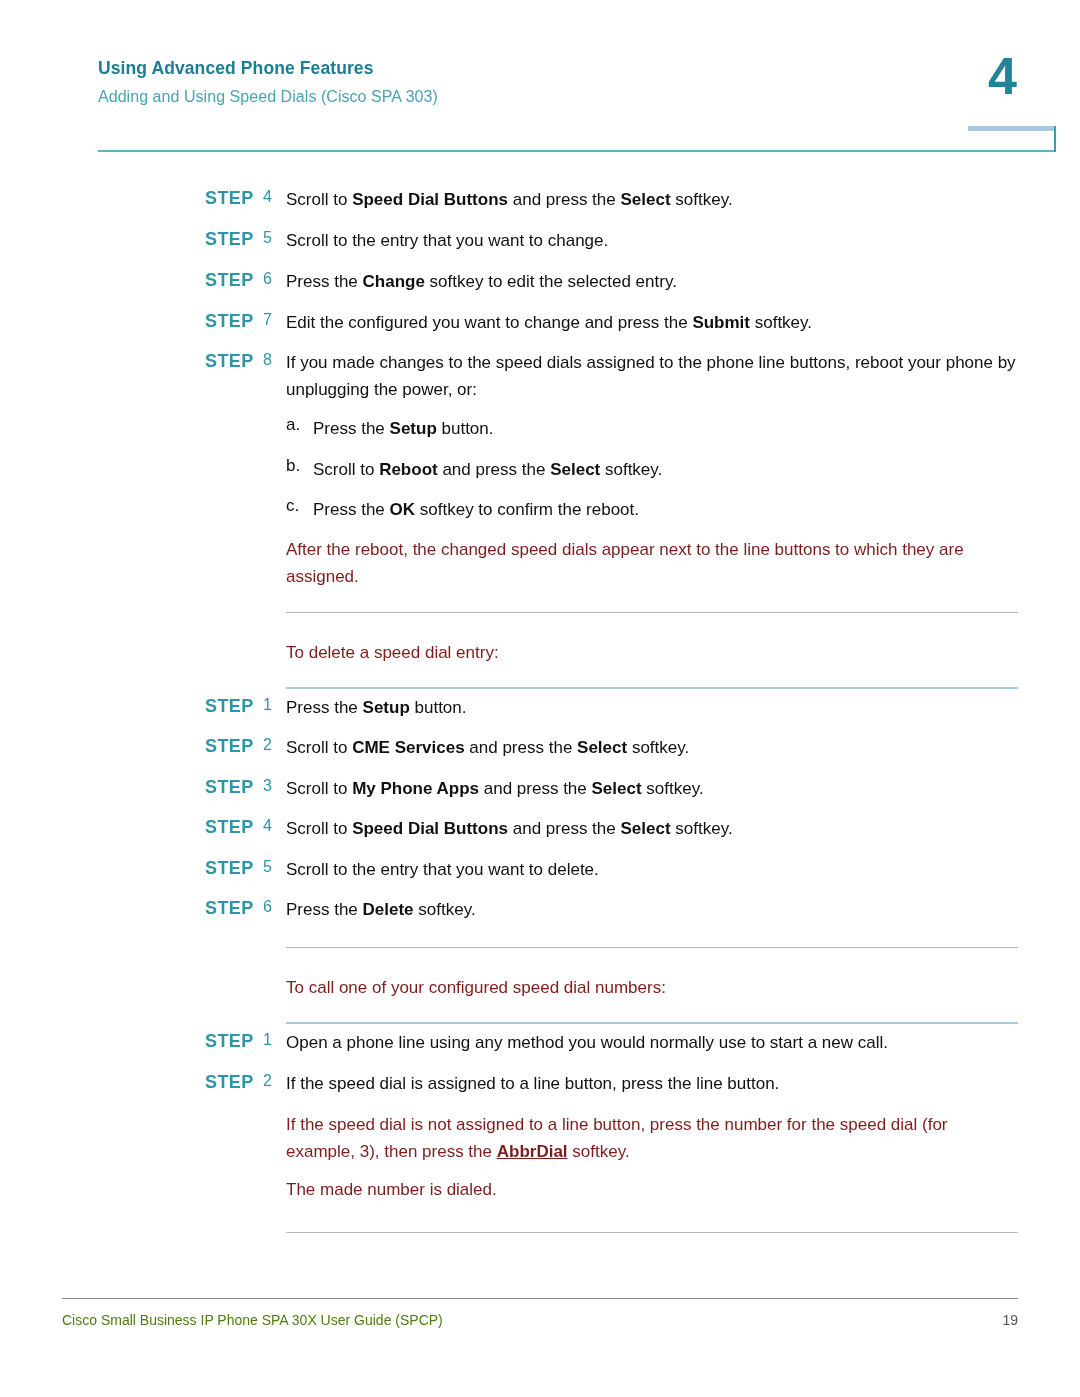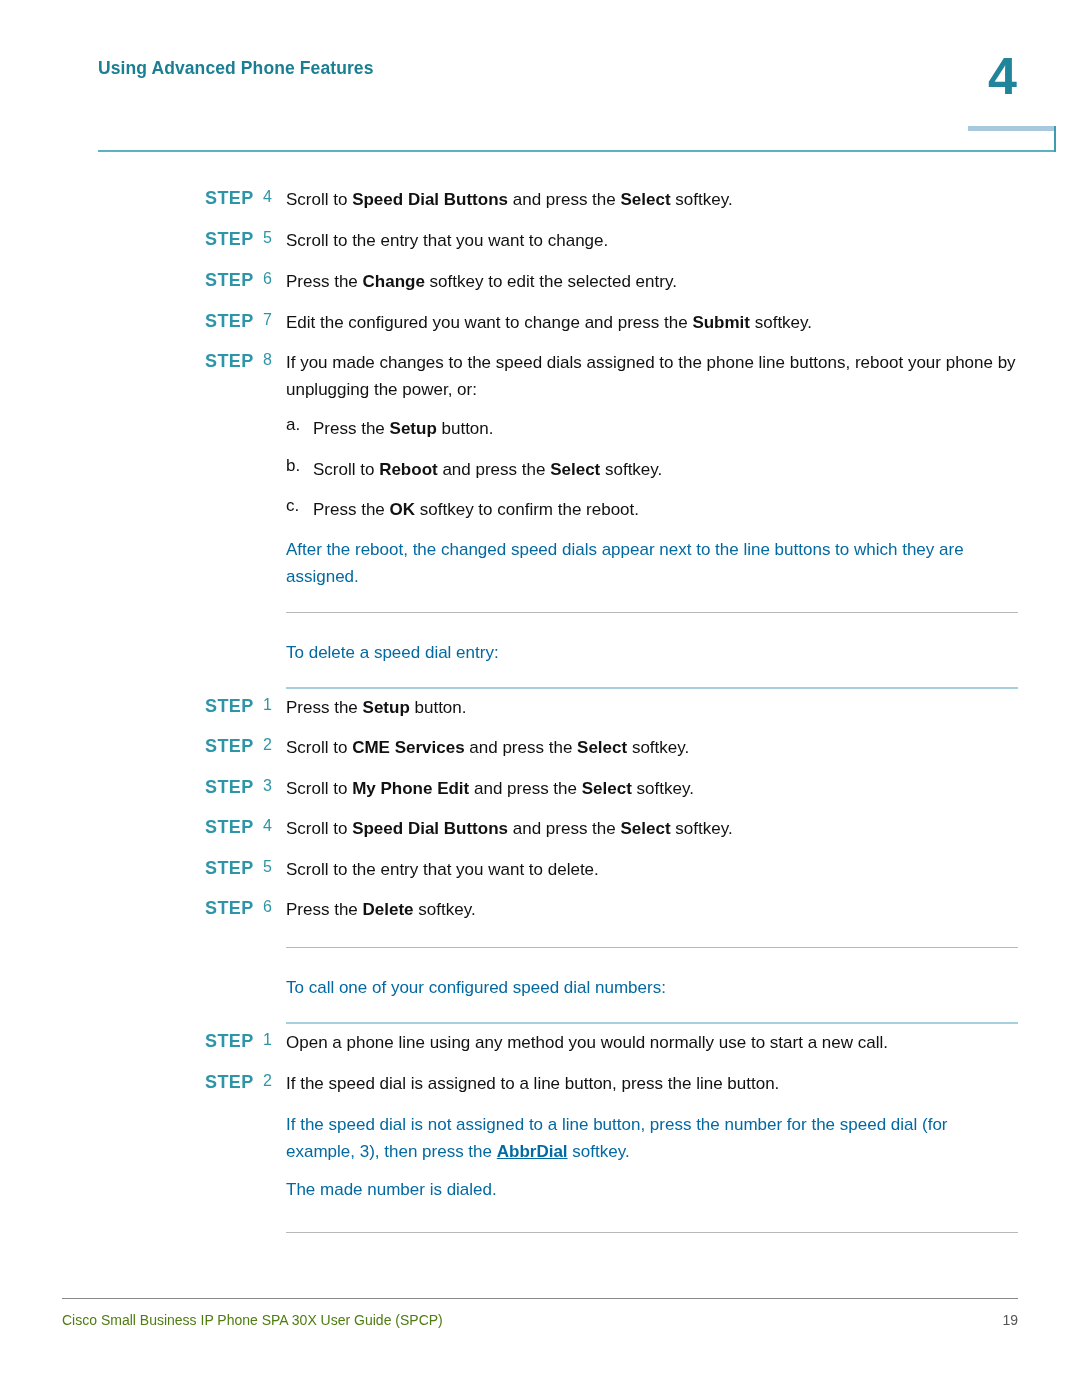--- a/index.html
+++ b/index.html
@@ -124,21 +124,21 @@
     color: #111111;
   }
   .step-text b { font-weight: bold; }
 
   .para {
     position: absolute;
     left: 286px;
     width: 735px;
     font-size: 17px;
     line-height: 27px;
-    color: #0369a1;
+    color: #7f1d1d;
   }
   .para b { font-weight: bold; text-decoration: underline; }
 
   .sub-row {
     position: absolute;
     left: 0;
     width: 1080px;
   }
   .sub-marker {
     position: absolute;
@@ -198,20 +198,21 @@
     text-align: right;
     font-size: 14px;
     color: #555555;
   }
 </style>
 </head>
 <body>
 
 <div class="page-header">
   <div class="header-title">Using Advanced Phone Features</div>
+  <div class="header-subtitle">Adding and Using Speed Dials (Cisco SPA 303)</div>
   <div class="chapter-number">4</div>
   <div class="chapter-tab-top"></div>
   <div class="chapter-tab-right"></div>
   <div class="header-rule"></div>
 </div>
 
 <div class="content">
 
   <div class="step-row" style="top:188px">
     <div class="step-label">STEP</div>
@@ -274,21 +275,21 @@
 
   <div class="step-row" style="top:736px">
     <div class="step-label">STEP</div>
     <div class="step-num">2</div>
     <div class="step-text"><span>Scroll to </span><b>CME Services</b><span> and press the </span><b>Select</b><span> softkey.</span></div>
   </div>
 
   <div class="step-row" style="top:777px">
     <div class="step-label">STEP</div>
     <div class="step-num">3</div>
-    <div class="step-text"><span>Scroll to </span><b>My Phone Edit</b><span> and press the </span><b>Select</b><span> softkey.</span></div>
+    <div class="step-text"><span>Scroll to </span><b>My Phone Apps</b><span> and press the </span><b>Select</b><span> softkey.</span></div>
   </div>
 
   <div class="step-row" style="top:817px">
     <div class="step-label">STEP</div>
     <div class="step-num">4</div>
     <div class="step-text"><span>Scroll to </span><b>Speed Dial Buttons</b><span> and press the </span><b>Select</b><span> softkey.</span></div>
   </div>
 
   <div class="step-row" style="top:858px">
     <div class="step-label">STEP</div>

